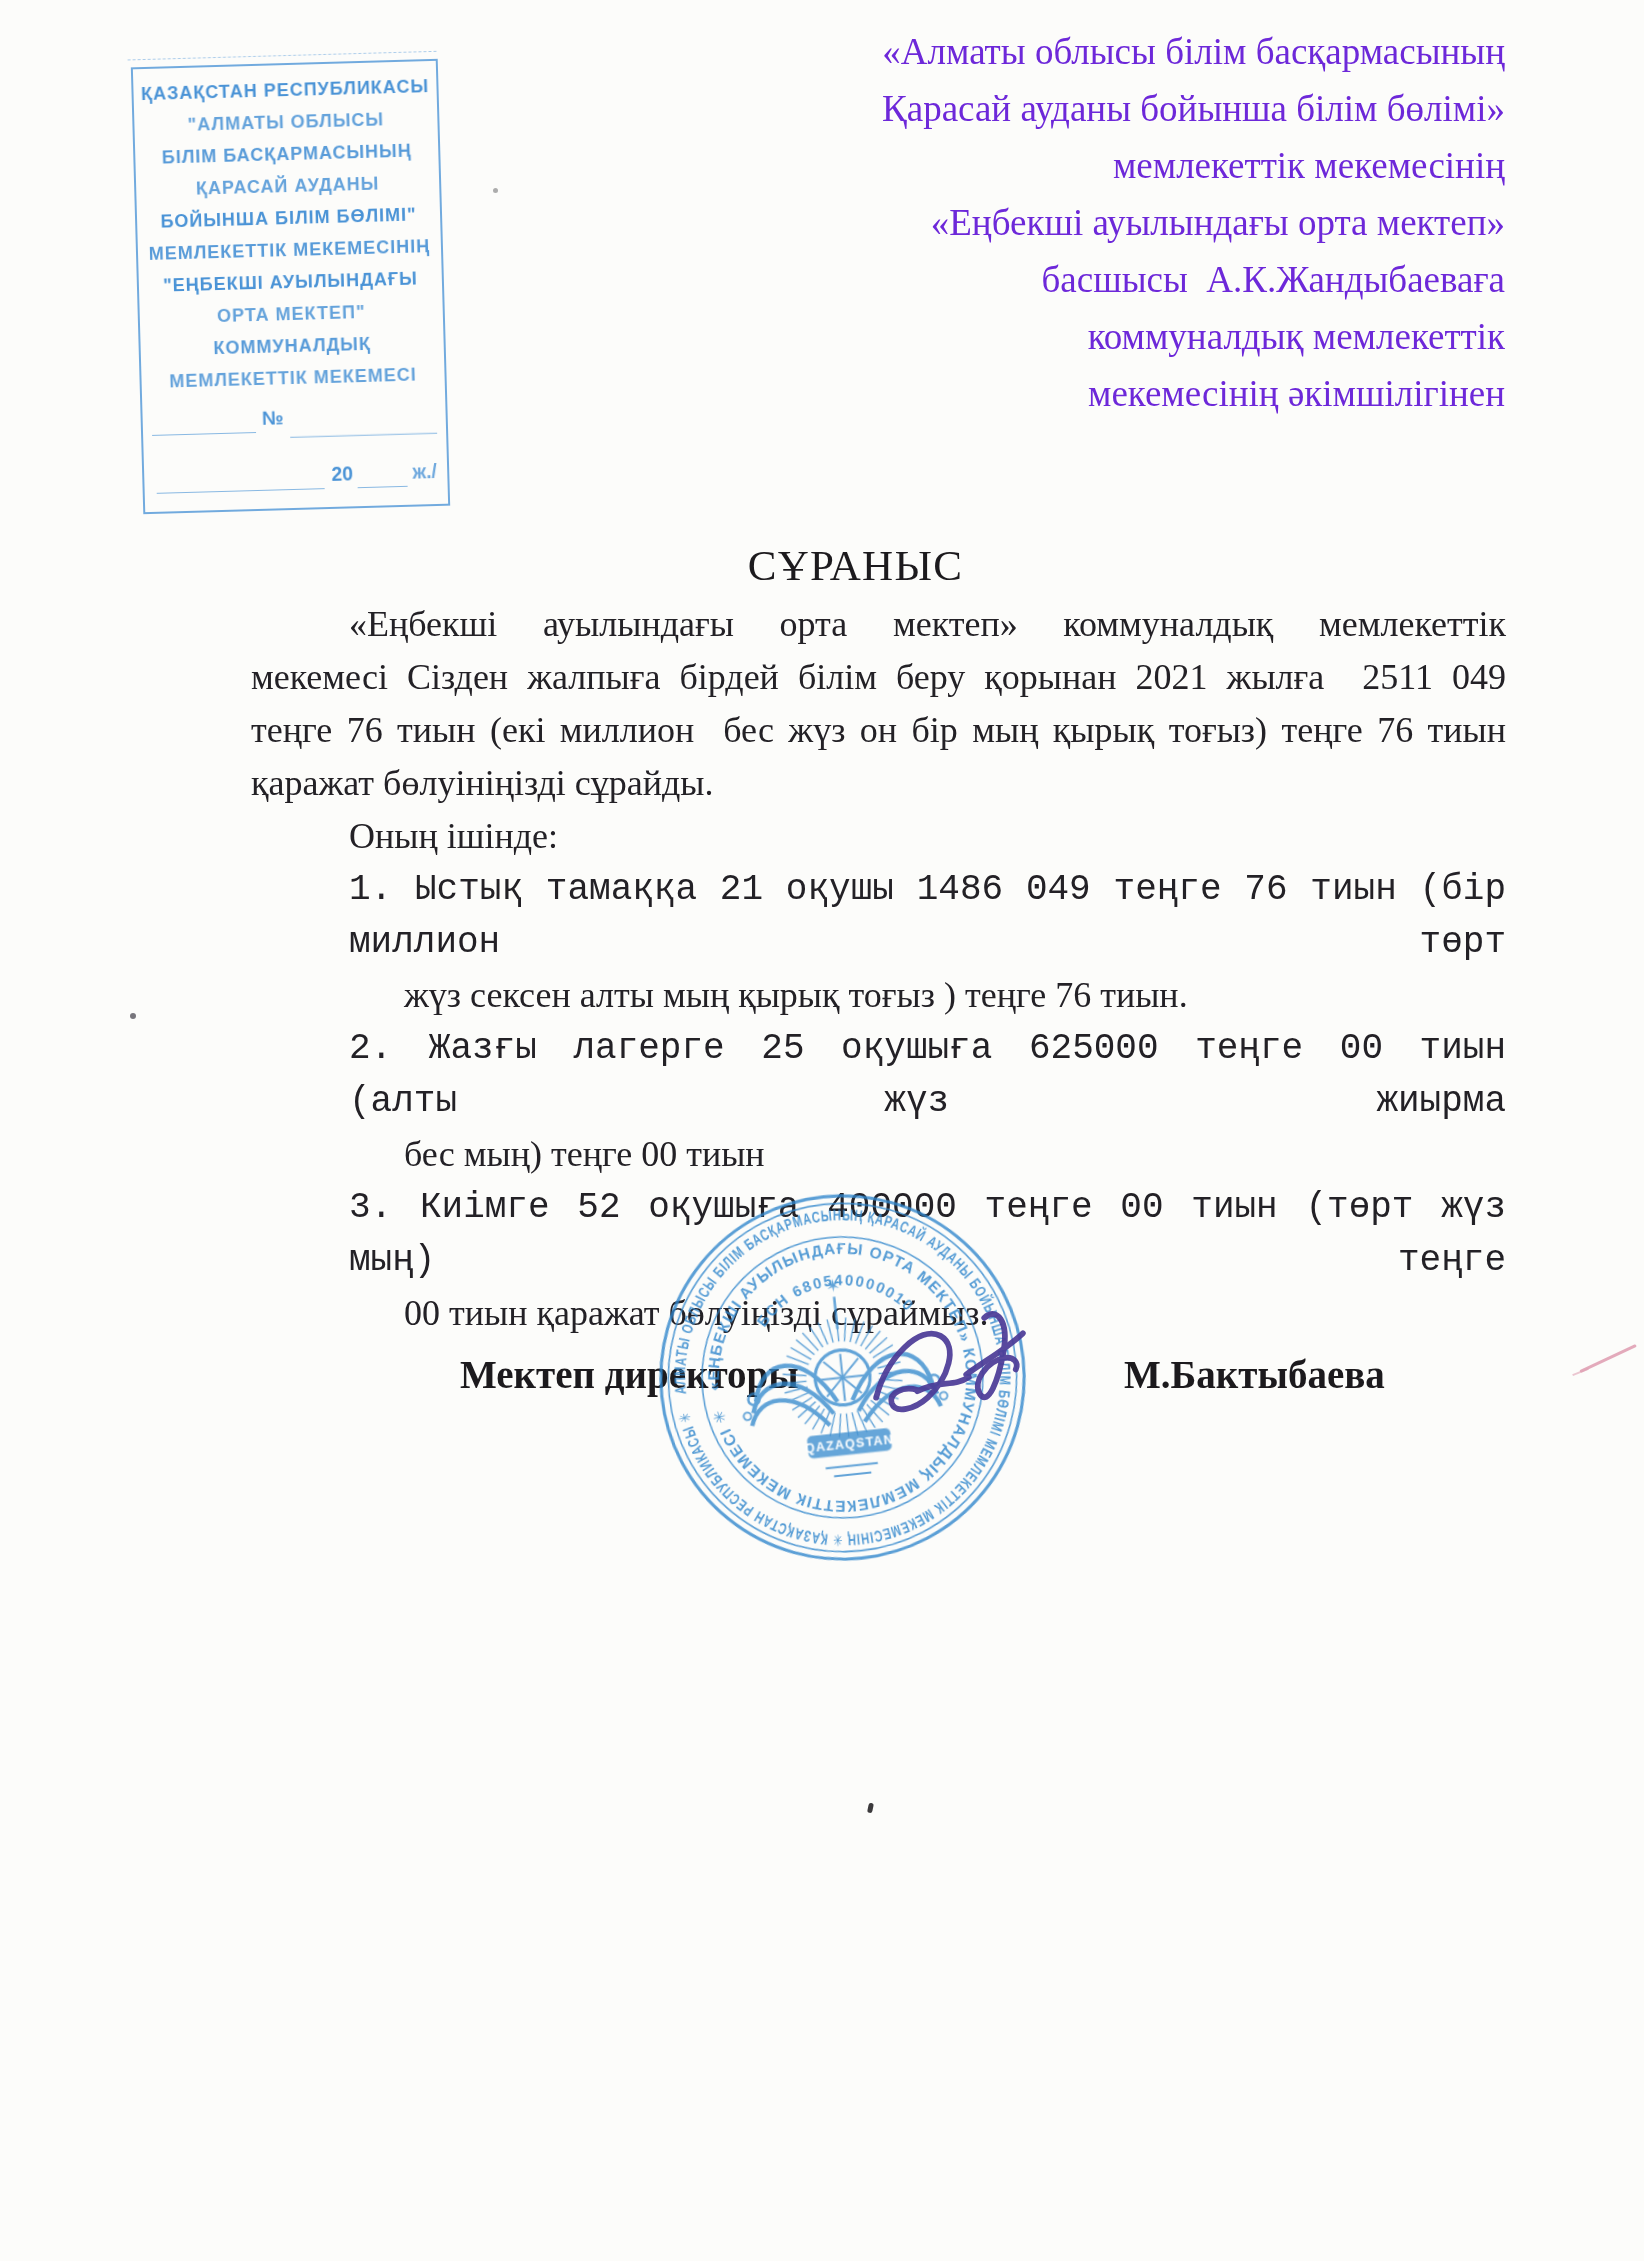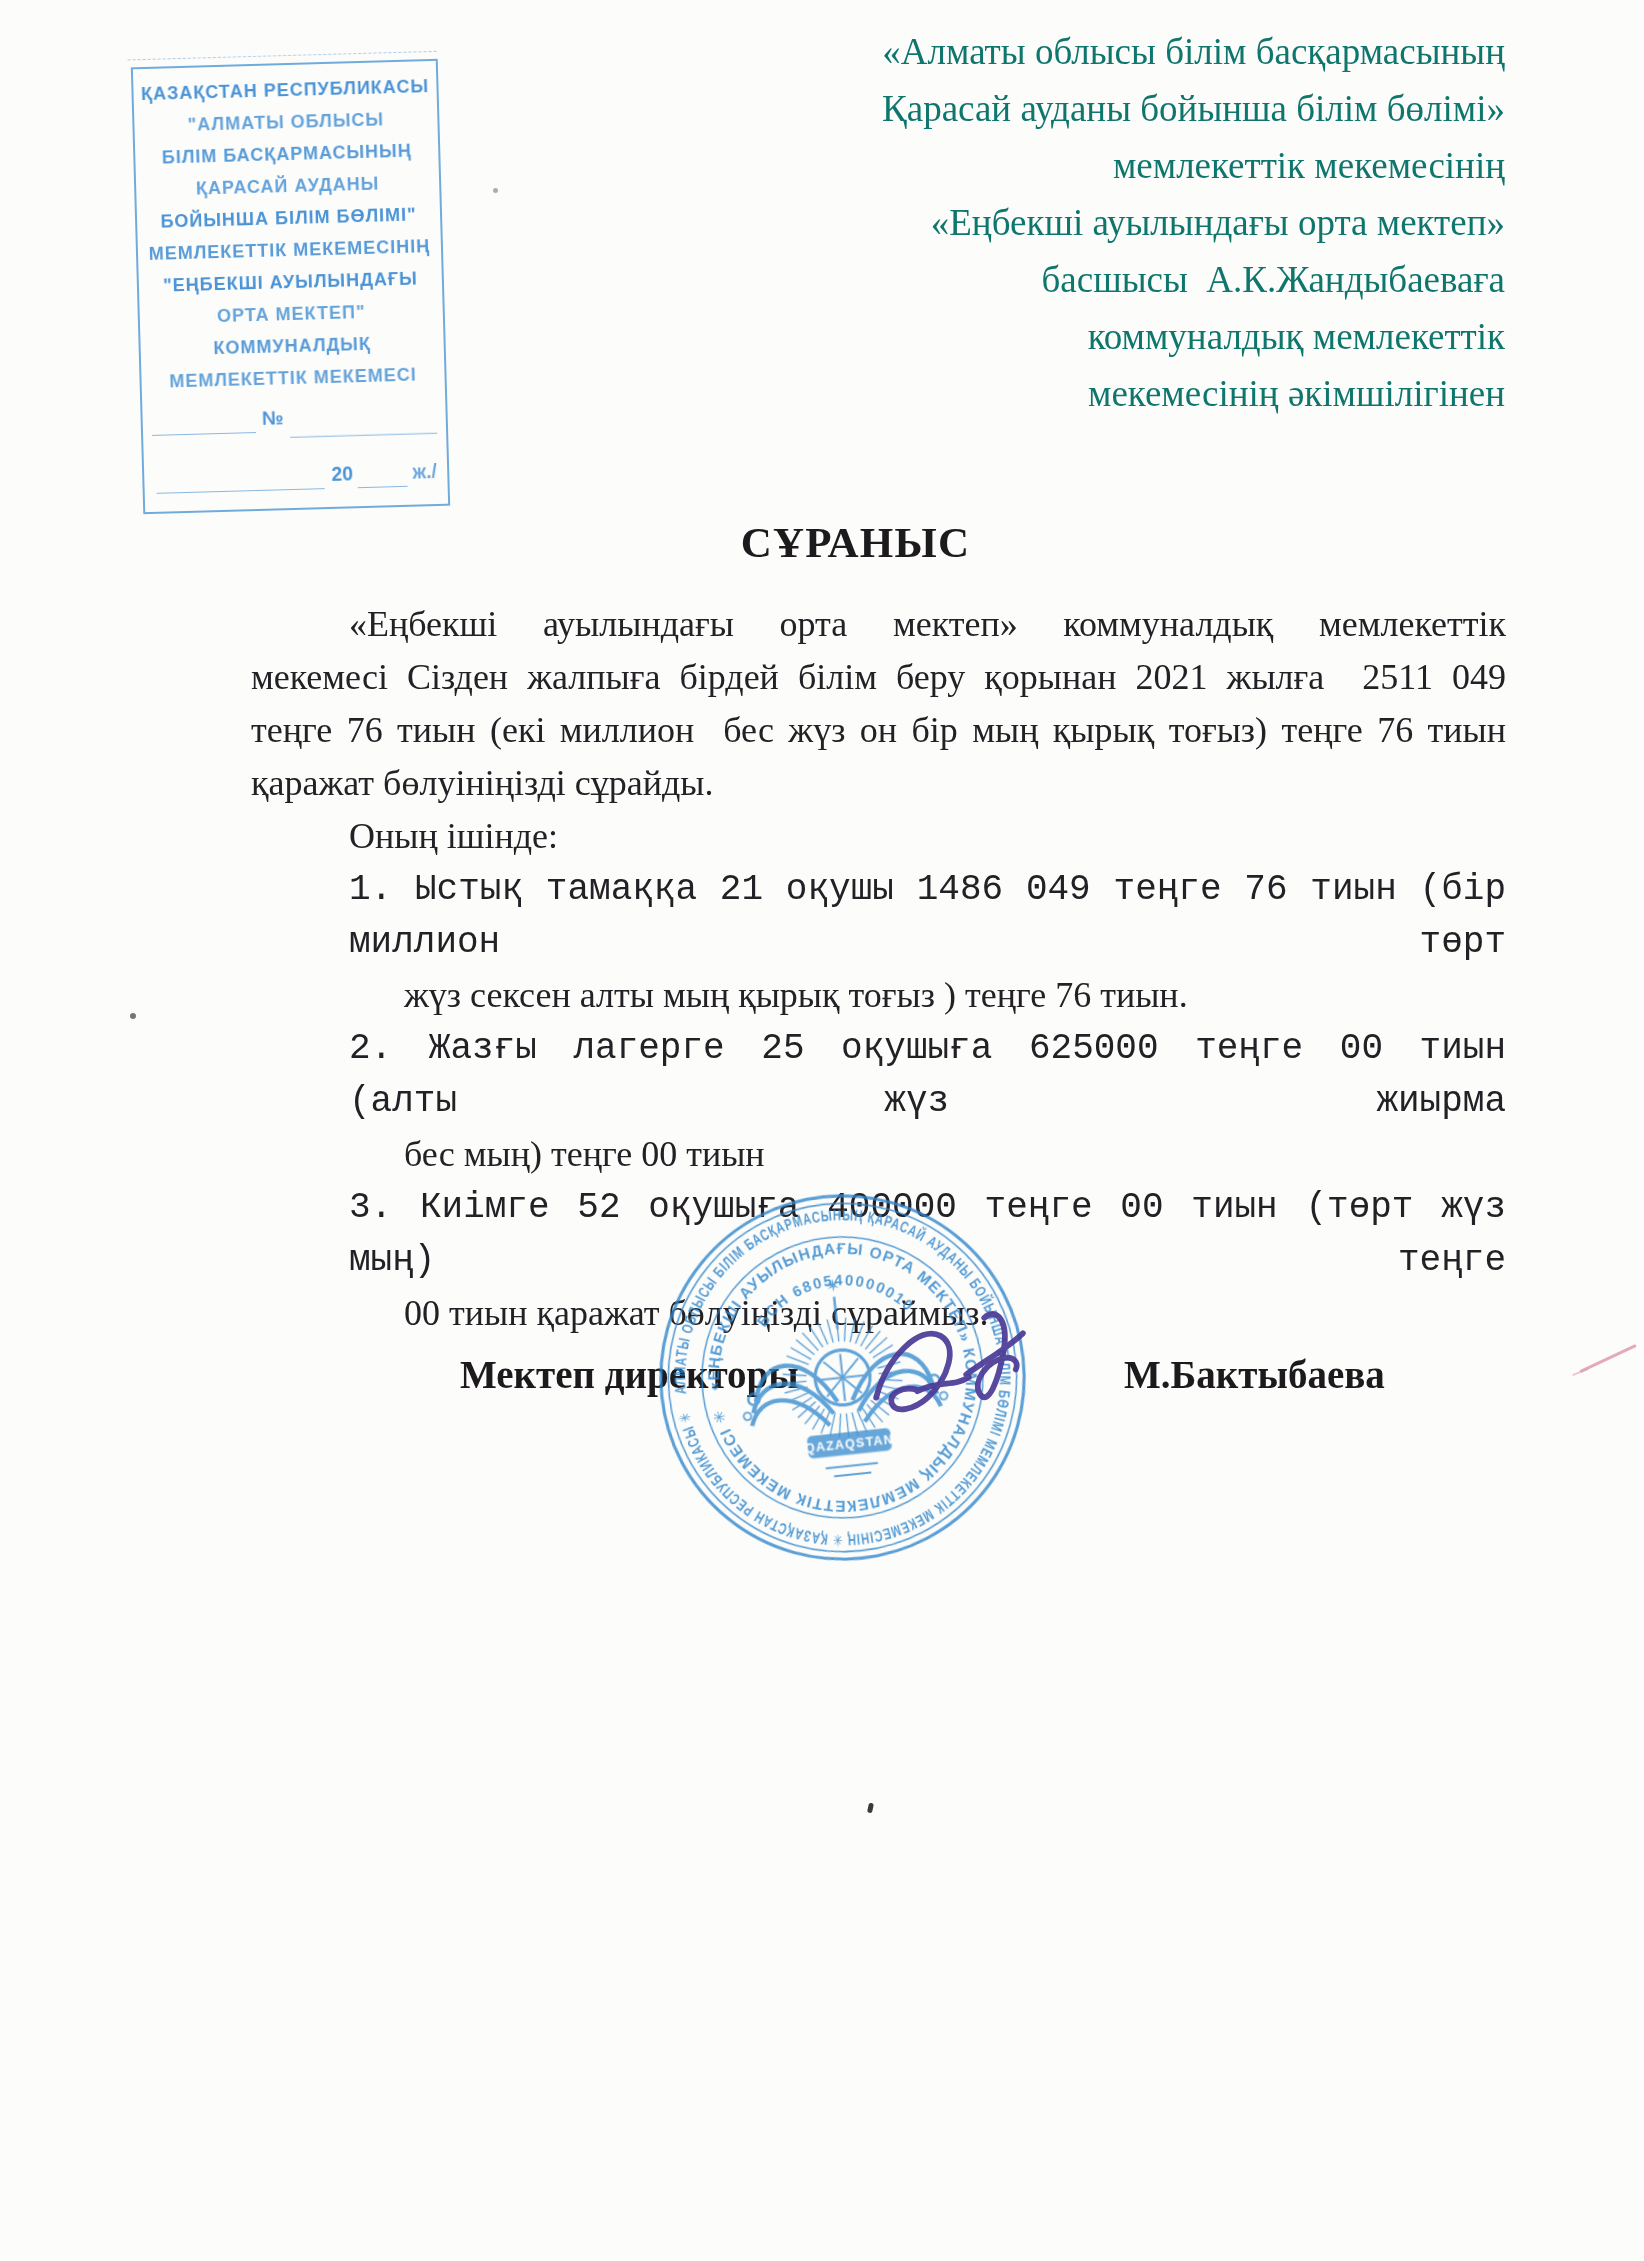--- a/index.html
+++ b/index.html
@@ -25,25 +25,25 @@
   .u1{flex:1.1;}
   .u2{flex:1.55;transform:translateY(5.8px);}
   .u3{flex:1.5;}
   .u4{flex:.45;margin:0 2.6px;}
   .numlabel{padding:0 6.4px;}
   .yearpfx{padding:0 1.3px 0 7.7px;}
   .yearsfx{padding:0 1.3px 0 2.6px;opacity:.8;}
 
   
   .recipient{position:absolute;top:23px;right:139px;width:664px;text-align:right;}
-  .rline{font-size:37px;line-height:57px;white-space:nowrap;color:#0f766e;}
-
-  
-  .title{position:absolute;left:0;top:518px;width:1644px;text-align:center;text-indent:67px;
-         font-weight:700;font-size:43px;letter-spacing:1.3px;color:#1c1a1d;}
+  .rline{font-size:37px;line-height:57px;white-space:nowrap;color:#6d28d9;}
+
+  
+  .title{position:absolute;left:0;top:541px;width:1644px;text-align:center;text-indent:67px;
+         font-weight:400;font-size:43px;letter-spacing:1.3px;color:#1c1a1d;}
 
   
   .body-block{position:absolute;left:227px;top:598px;width:1279px;}
   .bline{font-size:36px;line-height:53px;text-align:justify;margin-left:24px;}
   .jl{text-align-last:justify;-moz-text-align-last:justify;}
   .ind1{padding-left:98px;}
   .liF{padding-left:98px;font-family:Liberation Mono, monospace;}
   .liC{padding-left:153px;}
 
   

